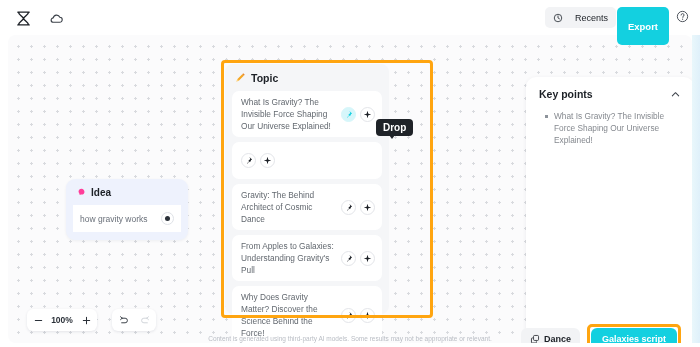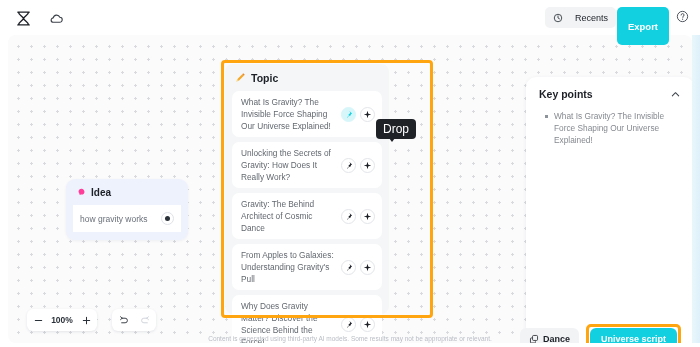--- a/index.html
+++ b/index.html
@@ -157,21 +157,21 @@
     height: 30px;
     display: flex; align-items: center; justify-content: center; gap: 5px;
     font-size: 8.5px; color: #3c424a; font-weight: 500;
     margin-top: auto;
   }
 
   
   .drop-tip {
     position: absolute; left: 368px; top: 84px;
     background: #1f2328; color: #ffffff;
-    font-size: 12px; font-weight: 400;
+    font-size: 10px; font-weight: 700;
     padding: 3px 7px; border-radius: 4px;
     z-index: 20;
     white-space: nowrap;
   }
   .drop-tip::after {
     content: ""; position: absolute;
     left: 13px; bottom: -3px;
     width: 0; height: 0;
     border-left: 3.5px solid transparent;
     border-right: 3.5px solid transparent;
@@ -343,21 +343,20 @@
             </svg>
           </span>
           <span class="row-btn">
             <svg width="9" height="9" viewBox="0 0 24 24" aria-hidden="true">
               <path d="M12 2l2.3 7.7L22 12l-7.7 2.3L12 22l-2.3-7.7L2 12l7.7-2.3L12 2z" fill="#1c2026"></path>
             </svg>
           </span>
         </div>
 
         <div class="topic-row">
-          <span class="topic-row-text">Unlocking the Secrets of Gravity: How Does It Really Work?</span>
           <span class="row-btn">
             <svg width="9" height="9" viewBox="0 0 24 24" aria-hidden="true">
               <path d="M14.5 2.5l7 7-2.4 1-3.1 6.2-1.8-1.8-5.6 5.6-.7-.7 5.6-5.6-1.8-1.8L16.9 8l-2.4-5.5z" fill="#1c2026"></path>
             </svg>
           </span>
           <span class="row-btn">
             <svg width="9" height="9" viewBox="0 0 24 24" aria-hidden="true">
               <path d="M12 2l2.3 7.7L22 12l-7.7 2.3L12 22l-2.3-7.7L2 12l7.7-2.3L12 2z" fill="#1c2026"></path>
             </svg>
           </span>
@@ -438,21 +437,21 @@
         <div class="copy-btn">
           <svg width="10" height="10" viewBox="0 0 24 24" aria-hidden="true">
             <rect x="8.5" y="3.5" width="12" height="12" rx="2.5" stroke="#1c2026" stroke-width="1.9" fill="none"></rect>
             <path d="M15.5 18.5v1a2 2 0 0 1-2 2h-8a2 2 0 0 1-2-2v-8a2 2 0 0 1 2-2h1" stroke="#1c2026" stroke-width="1.9" fill="none" stroke-linecap="round"></path>
           </svg>
           <span>Dance</span>
         </div>
 
         <div class="gen-wrap">
           <div class="gen-btn">
-            <span>Universe script</span>
+            <span>Galaxies script</span>
           </div>
           <div class="gen-highlight"></div>
         </div>
       </div>
     </div>
 
     <div class="drop-tip">Drop</div>
 
   </div>
 

